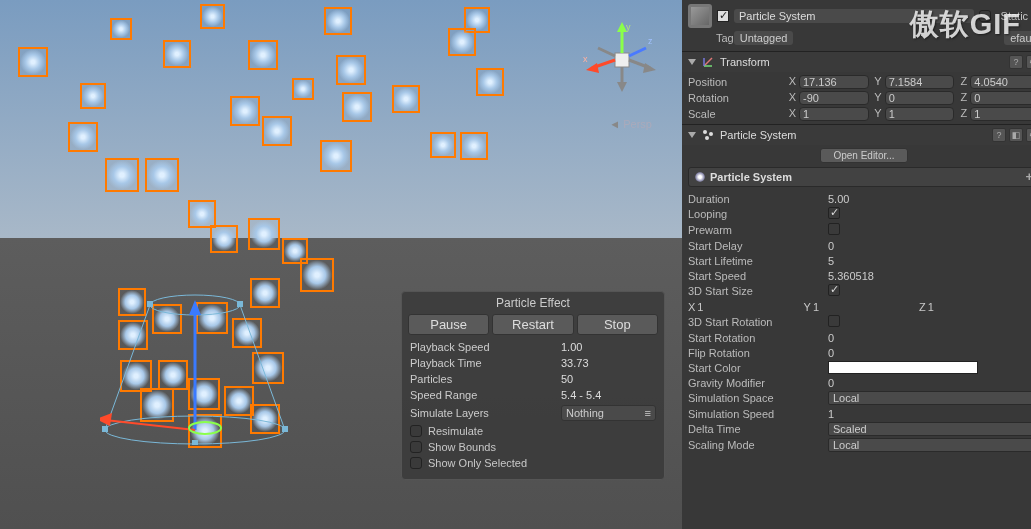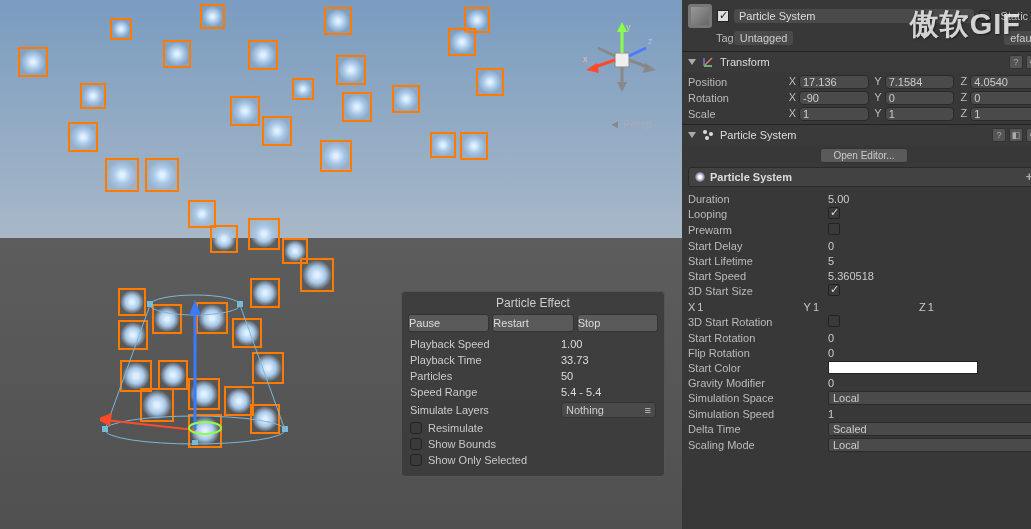--- a/index.html
+++ b/index.html
@@ -11,21 +11,21 @@
 
 .emitter { position: absolute; left: 100px; top: 290px; width: 190px; height: 155px; pointer-events: none; }
 .emitter svg { width: 100%; height: 100%; }
 
 .gizmo { position: absolute; right: 20px; top: 20px; width: 80px; height: 80px; }
 .gizmo-label { position: absolute; right: 30px; top: 118px; color: #aab; font-size: 11px; }
 
 .overlay-panel { position: absolute; left: 401px; top: 275px; width: 264px; background: rgba(60,60,60,0.92); border: 1px solid #555; border-radius: 4px; padding: 4px 6px 8px; margin-top: 16px; }
 .overlay-title { text-align: center; color: #ccc; margin-bottom: 4px; font-size: 12px; }
 .btn-row { display: flex; gap: 3px; margin-bottom: 4px; }
-.btn { flex: 1; background: #5a5a5a; border: 1px solid #333; border-radius: 3px; color: #ddd; padding: 2px 0; cursor: pointer; font-size: 11px; }
+.btn { flex: 1; background: #5a5a5a; border: 1px solid #333; border-radius: 3px; color: #ddd; text-align: center; padding: 2px 0; cursor: pointer; font-size: 13px; }
 .overlay-row { display: flex; align-items: center; padding: 2px 2px; }
 .overlay-row .lbl { flex: 1; color: #ccc; }
 .overlay-row .val { width: 95px; color: #ddd; }
 .ov-select { background: #4a4a4a; border: 1px solid #333; border-radius: 3px; width: 95px; padding: 1px 4px; color: #ccc; position: relative; }
 .ov-select:after { content: '≡'; position: absolute; right: 4px; }
 .chk { width: 12px; height: 12px; background: #3a3a3a; border: 1px solid #222; border-radius: 3px; margin-right: 6px; display: inline-block; }
 
 .inspector { position: absolute; left: 682px; top: 0; width: 364px; height: 529px; background: #383838; overflow: hidden; }
 .insp-header { padding: 4px 6px 6px; background: #383838; }
 .hdr-row1 { display: flex; align-items: center; gap: 5px; }

